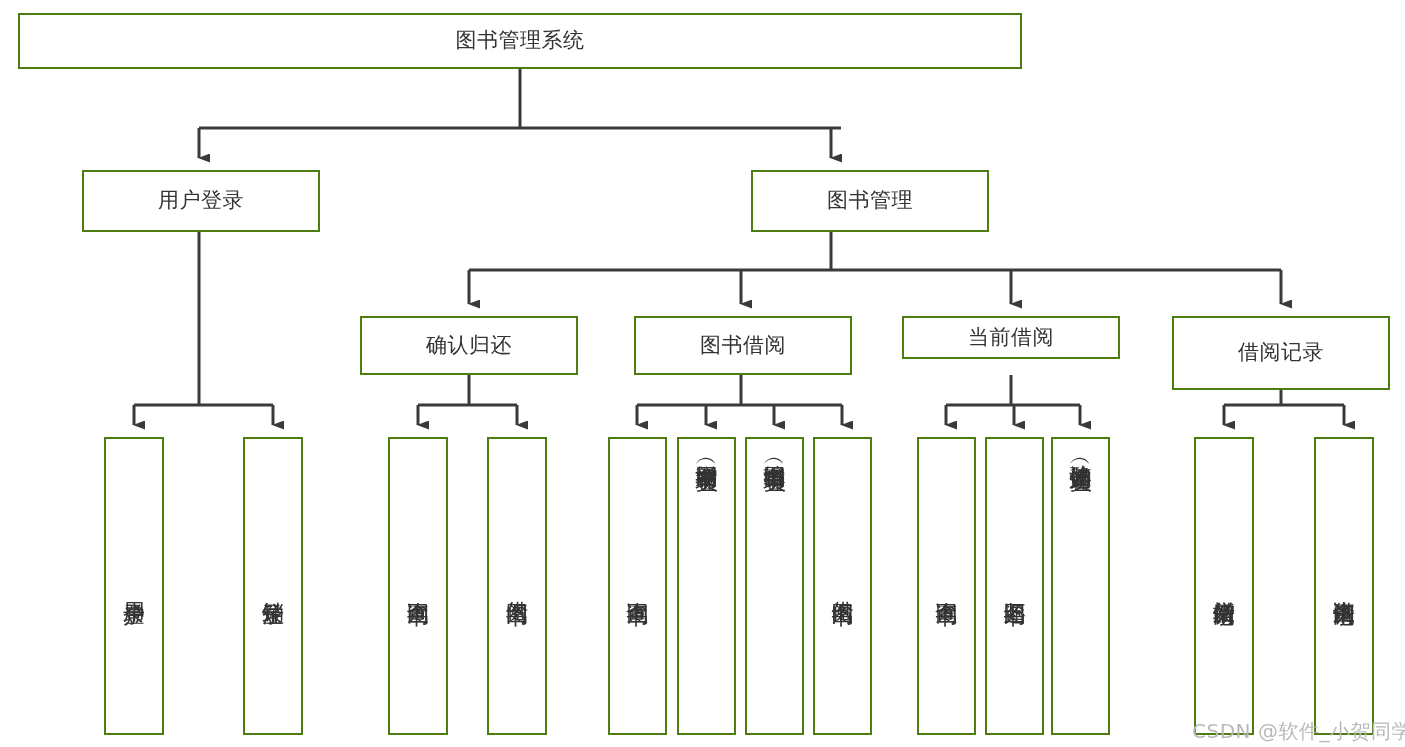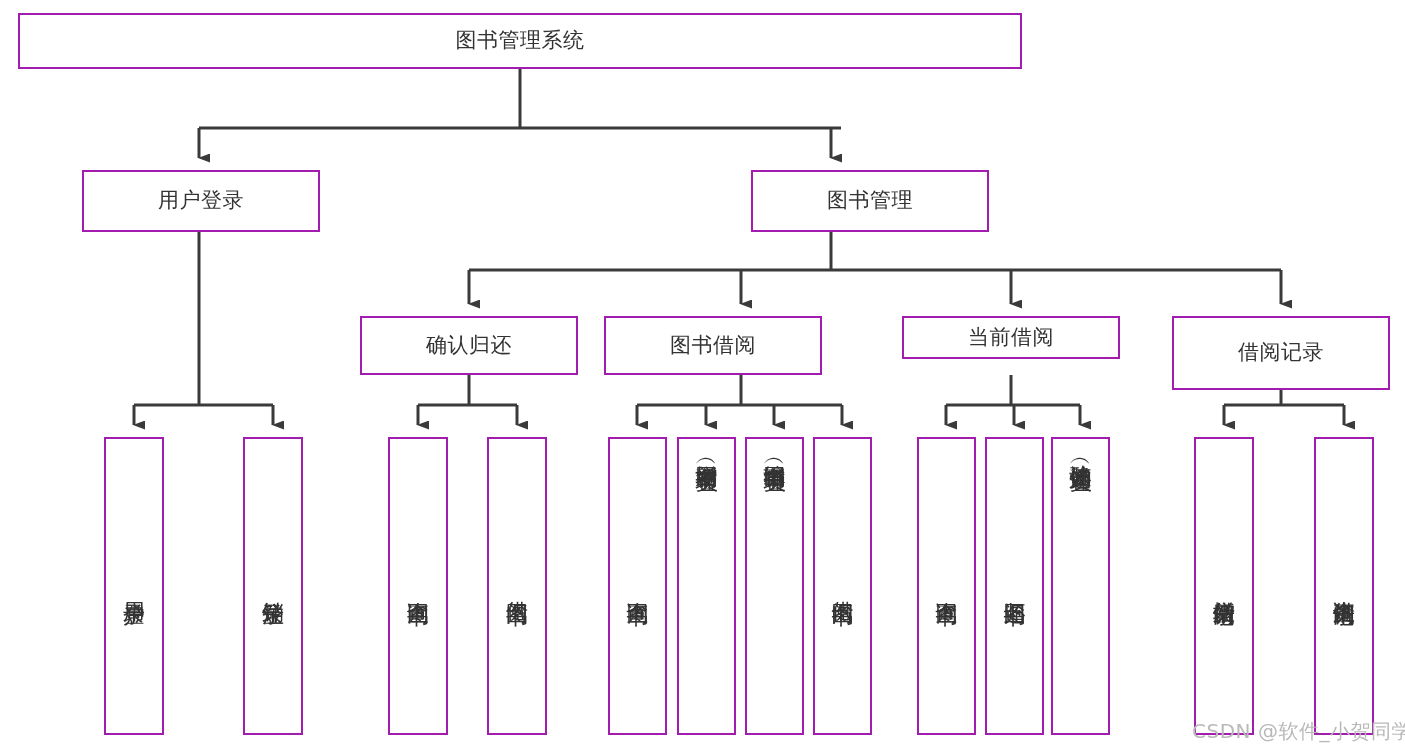--- a/index.html
+++ b/index.html
@@ -22,21 +22,21 @@
     position: absolute;
     left: 0;
     top: 0;
     width: 1405px;
     height: 747px;
   }
   .node {
     position: absolute;
     box-sizing: border-box;
     background: #ffffff;
-    border: 2px solid #a21caf;
+    border: 2px solid #4d7c0f;
     display: flex;
     justify-content: center;
     color: #333333;
   }
   .node.horizontal {
     align-items: center;
   }
   .node.horizontal .node-label {
     font-size: 21px;
     line-height: 1.1;
@@ -135,21 +135,21 @@
   <div class="node horizontal" style="left:82px; top:170px; width:238px; height:62px;">
     <span class="node-label">用户登录</span>
   </div>
   <div class="node horizontal" style="left:751px; top:170px; width:238px; height:62px;">
     <span class="node-label">图书管理</span>
   </div>
 
   <div class="node horizontal" style="left:360px; top:316px; width:218px; height:59px;">
     <span class="node-label">确认归还</span>
   </div>
-  <div class="node horizontal" style="left:604px; top:316px; width:218px; height:59px;">
+  <div class="node horizontal" style="left:634px; top:316px; width:218px; height:59px;">
     <span class="node-label">图书借阅</span>
   </div>
   <div class="node horizontal" style="left:902px; top:316px; width:218px; height:43px;">
     <span class="node-label">当前借阅</span>
   </div>
   <div class="node horizontal" style="left:1172px; top:316px; width:218px; height:74px;">
     <span class="node-label">借阅记录</span>
   </div>
 
   <div class="node vertical center-text" style="left:104px; top:437px; width:60px; height:298px;">

